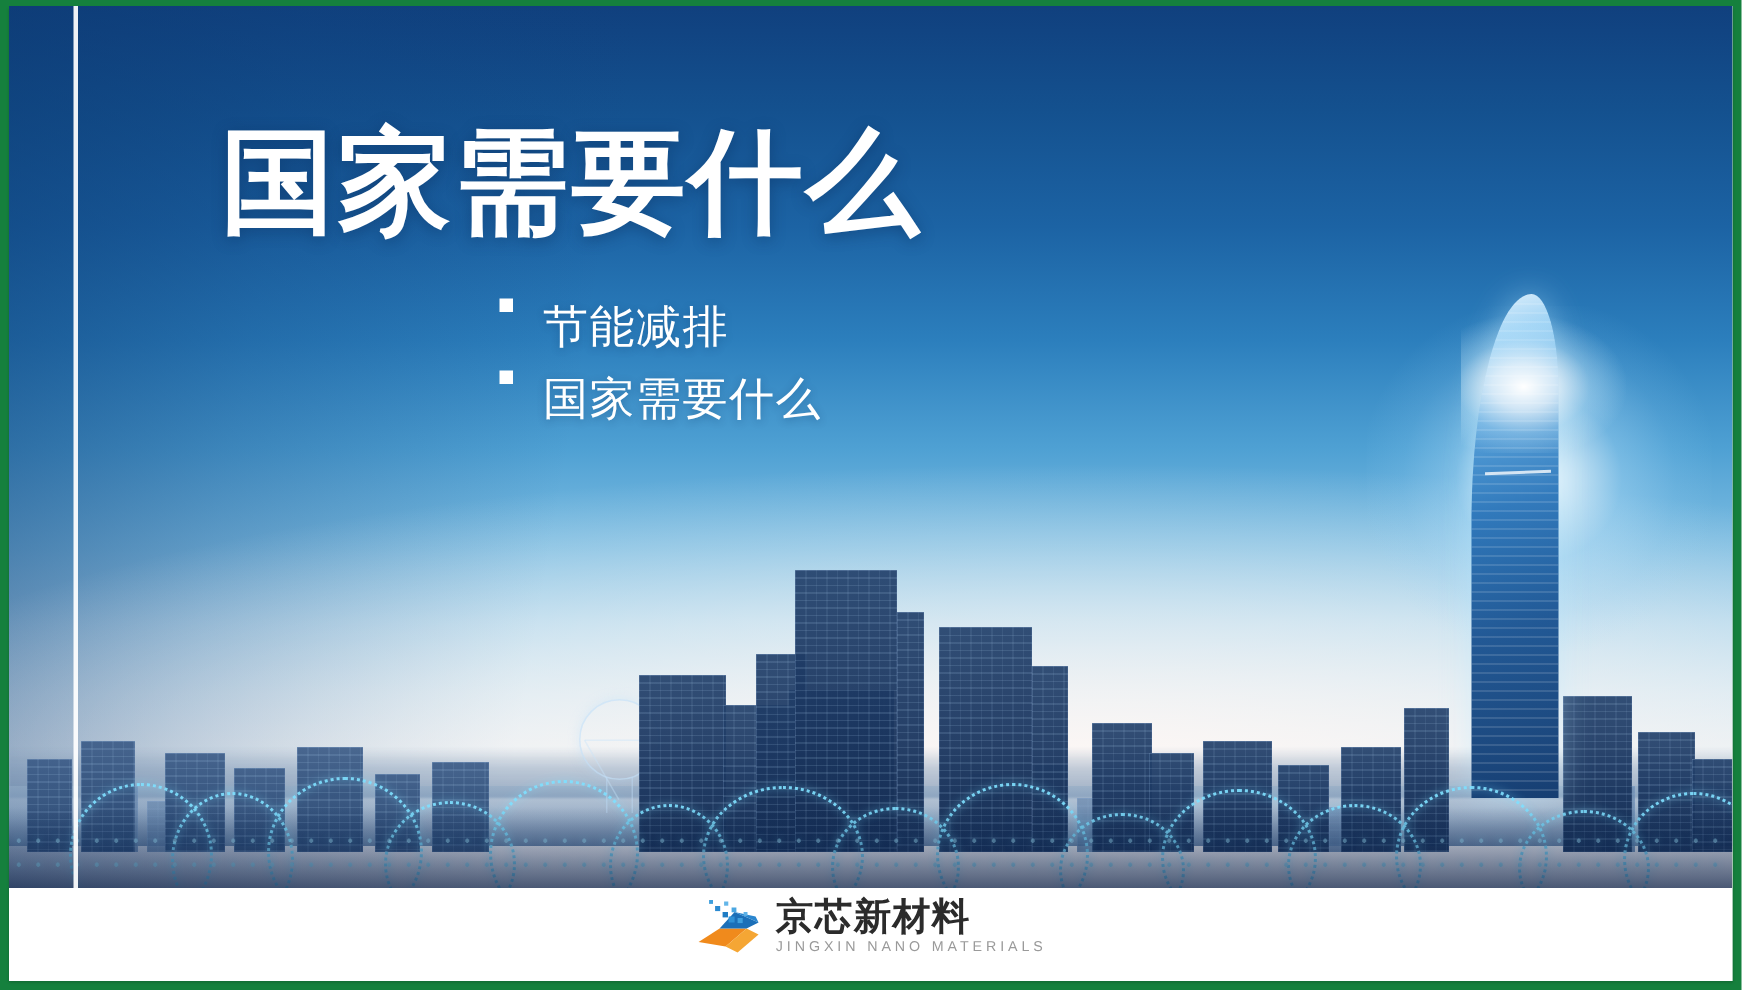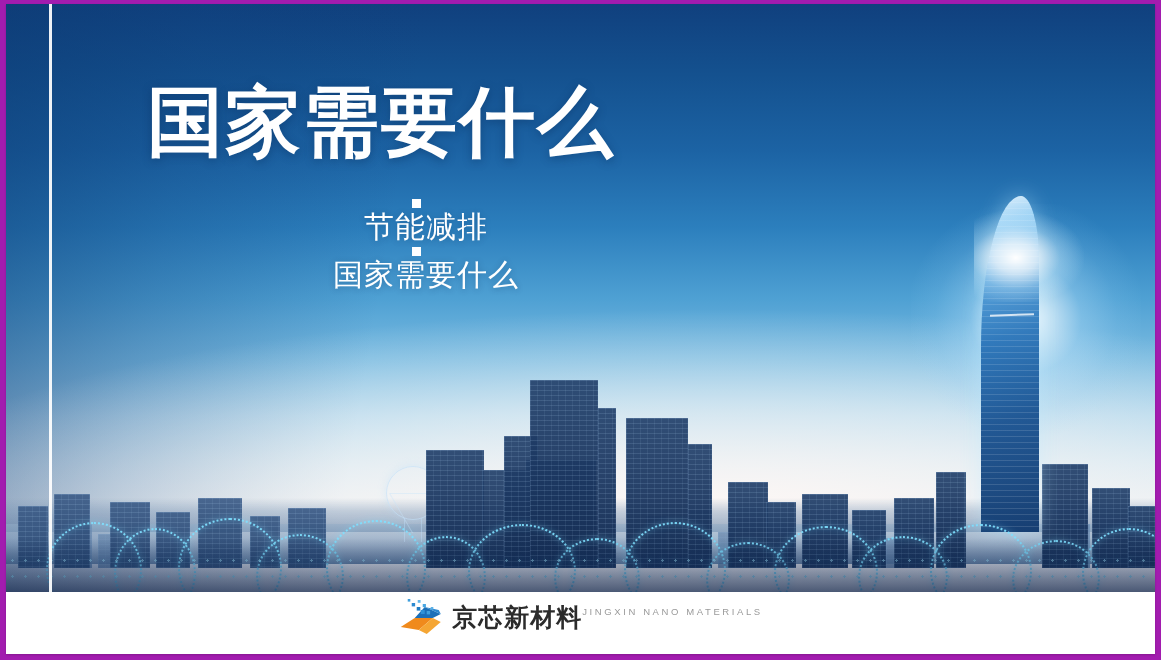--- a/index.html
+++ b/index.html
@@ -2,21 +2,21 @@
 <html><head>
 <meta charset="utf-8">
 <style>
   html,body{margin:0;padding:0;background:#ffffff;}
   body{width:1161px;height:660px;overflow:hidden;
        font-family:"Liberation Sans","DejaVu Sans",sans-serif;}
 
   
   #slide-frame{
     position:absolute;left:0;top:0;width:1161px;height:660px;
-    background:#a21caf;
+    background:#15803d;
   }
   #slide-paper{
     position:absolute;left:6px;top:4px;width:1149px;height:650px;
     background:#ffffff;
     box-shadow:0 1px 2px rgba(0,0,0,.18);
     overflow:hidden;
   }
 
   
   #hero{
@@ -171,45 +171,44 @@
     font-size:76px;line-height:1.05;
     font-weight:700;letter-spacing:2px;
     text-shadow:0 2px 10px rgba(8,40,84,.40);
     white-space:nowrap;
   }
   #bullets{
     position:absolute;left:327px;top:194px;
     list-style:none;margin:0;padding:0;
   }
   #bullets li{
-    display:flex;align-items:center;
+    display:flex;
     height:48px;
     color:#ffffff;
     font-size:30px;font-weight:400;letter-spacing:1px;
     text-shadow:0 1px 6px rgba(10,45,90,.32);
     white-space:nowrap;
-    flex-direction:column;
   }
   .bullet-sq{
     width:9px;height:9px;background:#ffffff;
     margin-right:20px;flex:0 0 auto;
     position:relative;top:1px;
   }
 
   
   #footer{
     position:absolute;left:0;top:588px;width:1149px;height:62px;
     background:#ffffff;
   }
   #logo{
     position:absolute;left:50%;top:6px;transform:translateX(-50%);
     display:flex;align-items:center;gap:10px;
   }
   #logo-mark{position:relative;width:44px;height:38px;flex:0 0 auto;}
-  #logo-text{display:flex;flex-direction:row;justify-content:center;}
+  #logo-text{display:flex;flex-direction:column;justify-content:center;}
   #logo-cn{
     font-size:25px;font-weight:700;color:#2b2b2b;
     letter-spacing:1px;line-height:1.05;
   }
   #logo-en{
     font-size:9.5px;color:#9a9a9a;letter-spacing:2.6px;
     line-height:1.2;margin-top:2px;
   }
 </style>
 </head>

